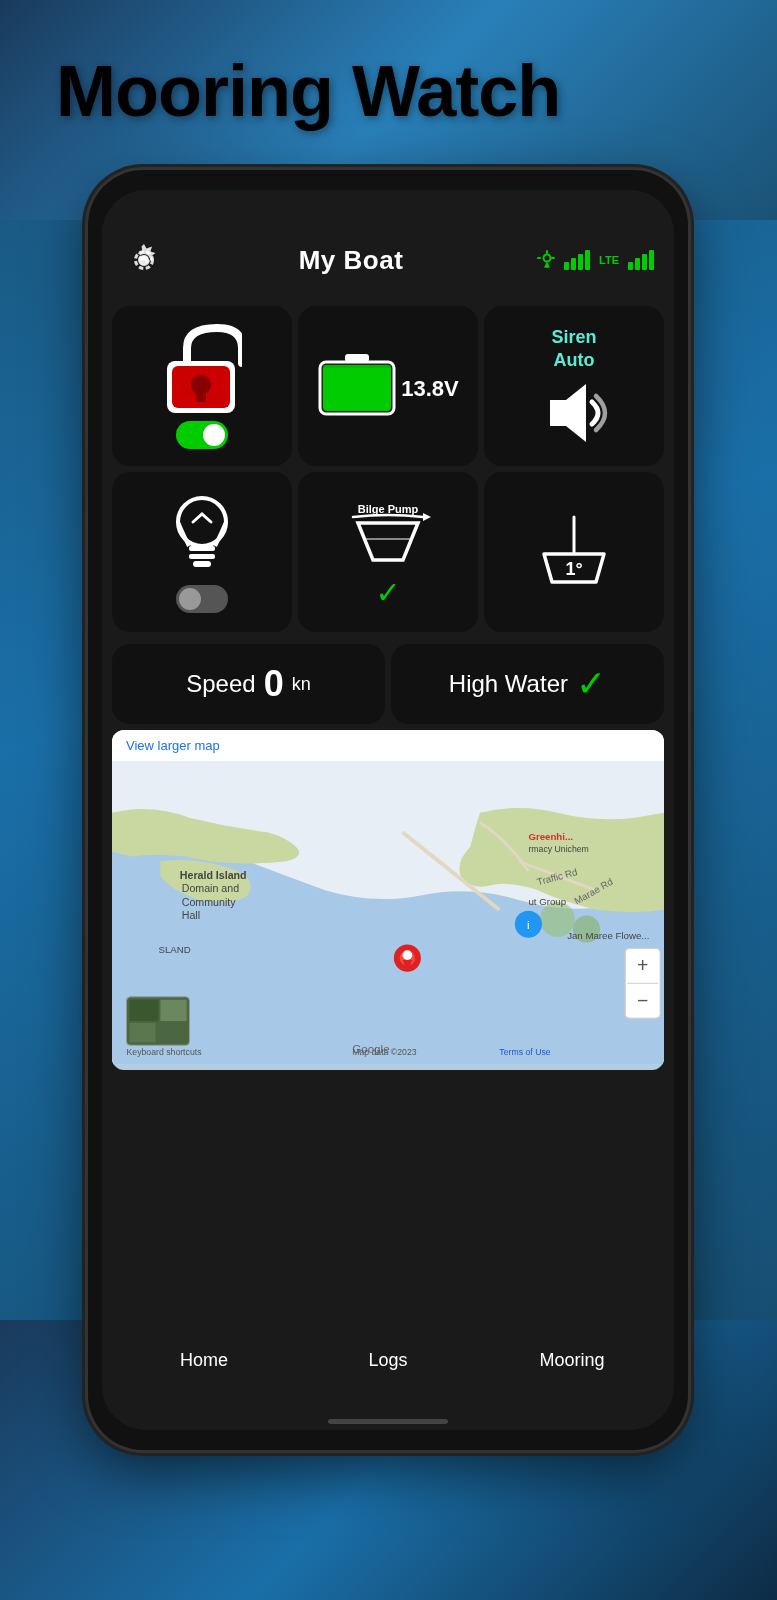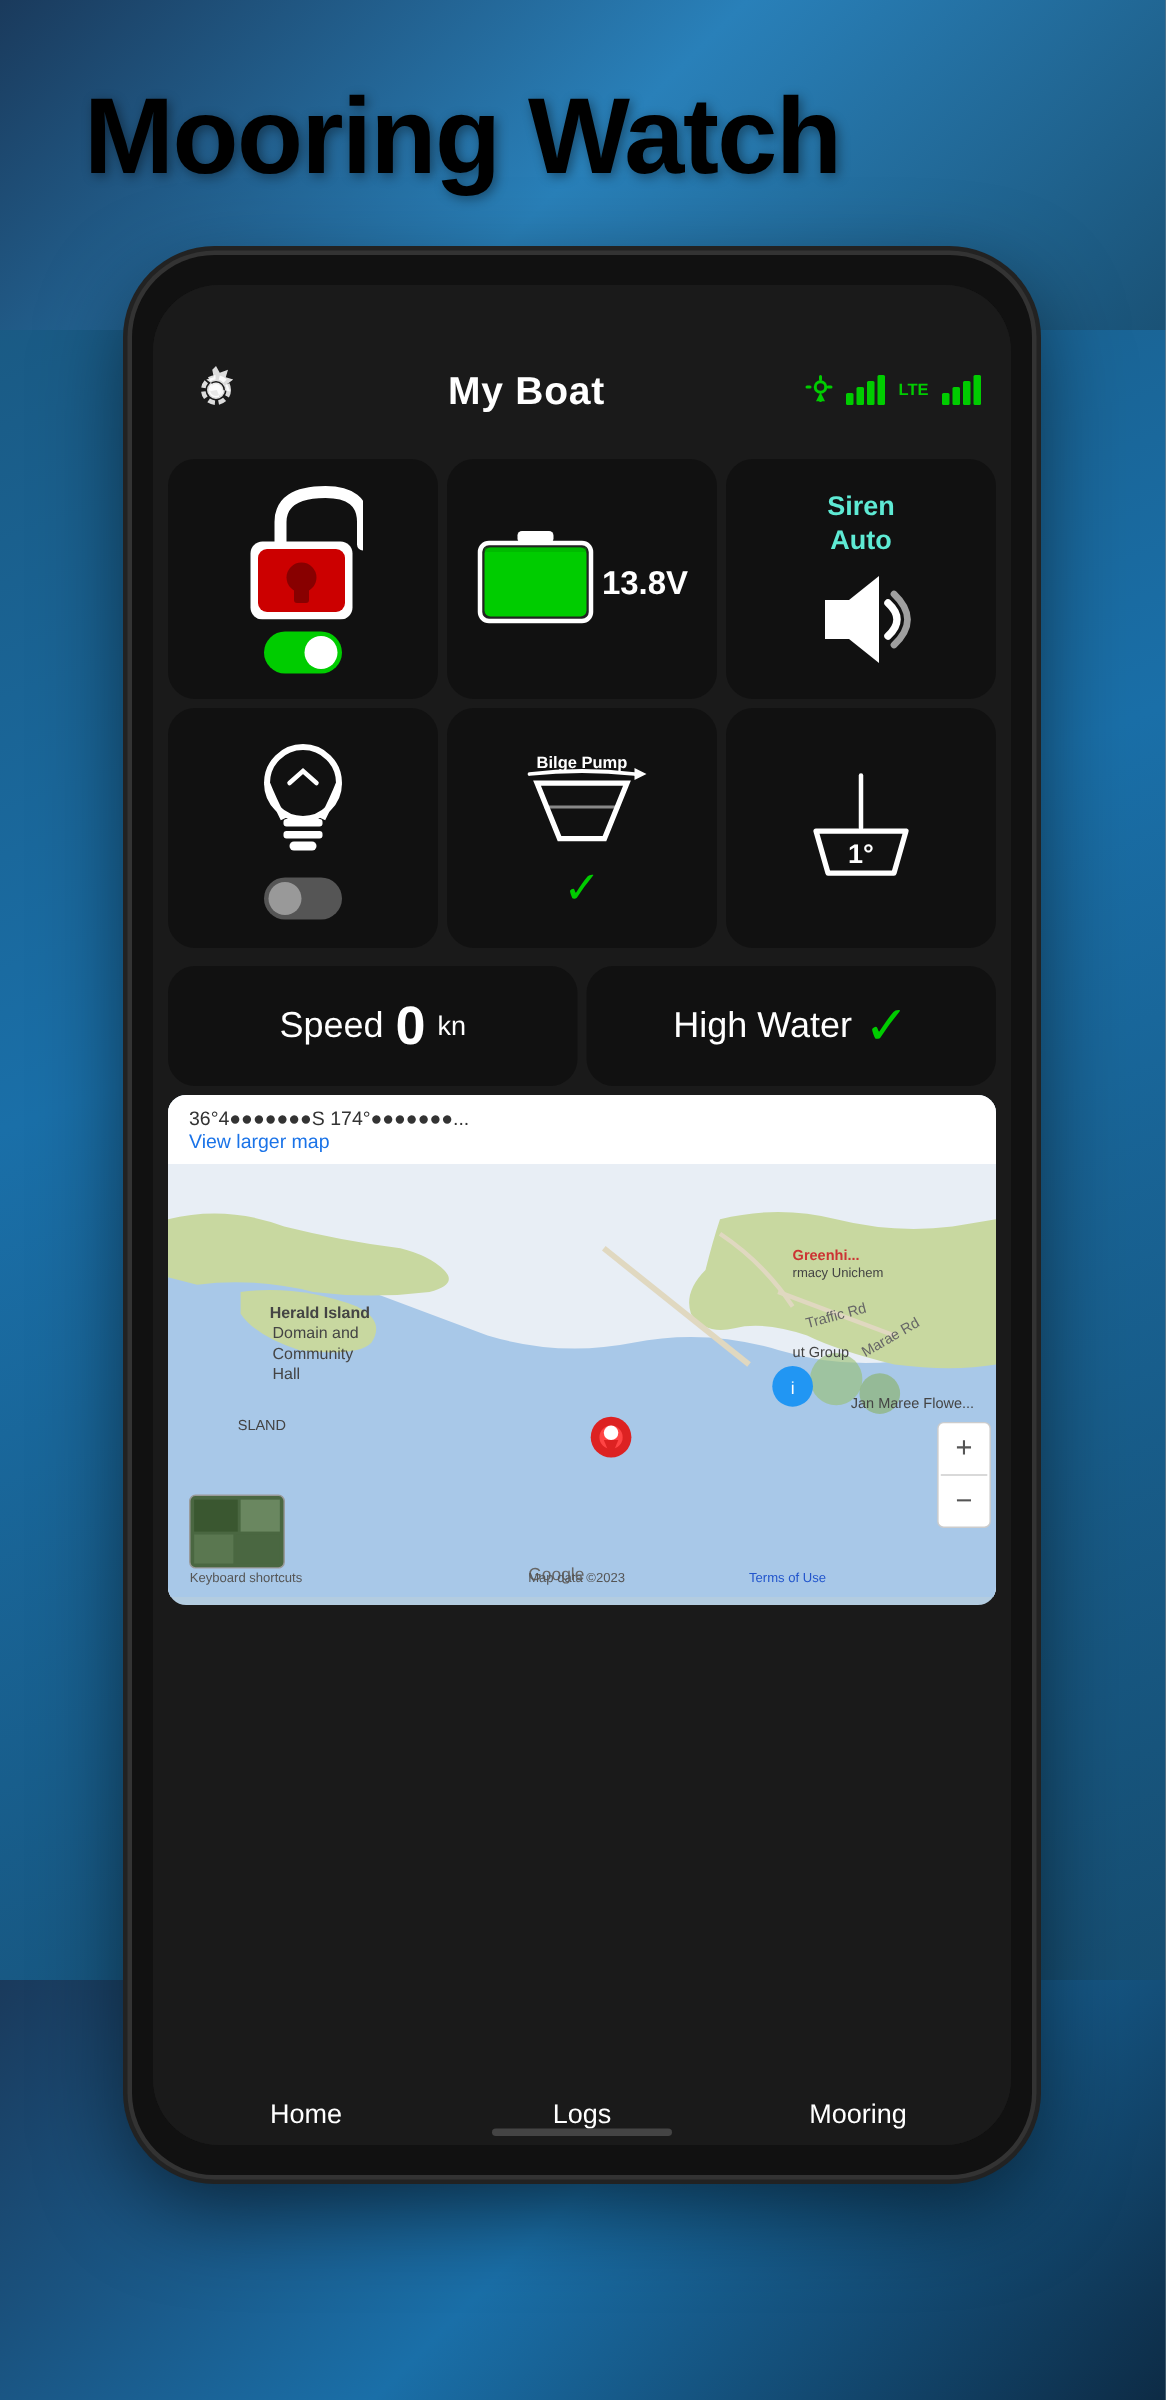--- a/index.html
+++ b/index.html
@@ -259,21 +259,21 @@
       color: #1a73e8;
     }
 
     
     .bottom-nav {
       position: absolute;
       bottom: 0; left: 0; right: 0;
       height: 80px;
       background: #1a1a1a;
       display: flex;
-      align-items: flex-end;
+      align-items: flex-start;
       justify-content: space-around;
       padding: 0 10px 10px;
     }
 
     .nav-item {
       display: flex;
       flex-direction: column;
       align-items: center;
       flex: 1;
     }
@@ -491,21 +491,20 @@
         <div class="tile-row-inline">
           <span class="highwater-label">High Water</span>
           <span class="checkmark-green" style="font-size:36px;">✓</span>
         </div>
       </div>
     </div>
 
     <div class="map-container">
 
       <div class="map-address-bar">
-        <div class="map-coords">36°4●●●●●●●S 174°●●●●●●●...</div>
         <div class="map-link">View larger map</div>
       </div>
 
       <svg width="100%" height="100%" viewBox="0 0 570 340" style="position:absolute;top:0;left:0;">
 
         <rect width="570" height="340" fill="#e8eef5"></rect>
 
         <path d="M0 120 Q80 100 140 130 Q180 145 220 160 Q270 175 320 165 Q370 155 420 170 Q470 185 520 175 L570 170 L570 340 L0 340 Z" fill="#a8c8e8"></path>
 
         <path d="M0 80 Q40 70 80 85 Q120 95 160 100 Q180 105 190 115 Q200 125 180 130 Q140 135 100 130 Q60 120 20 125 L0 120 Z" fill="#c8d8a0"></path>

